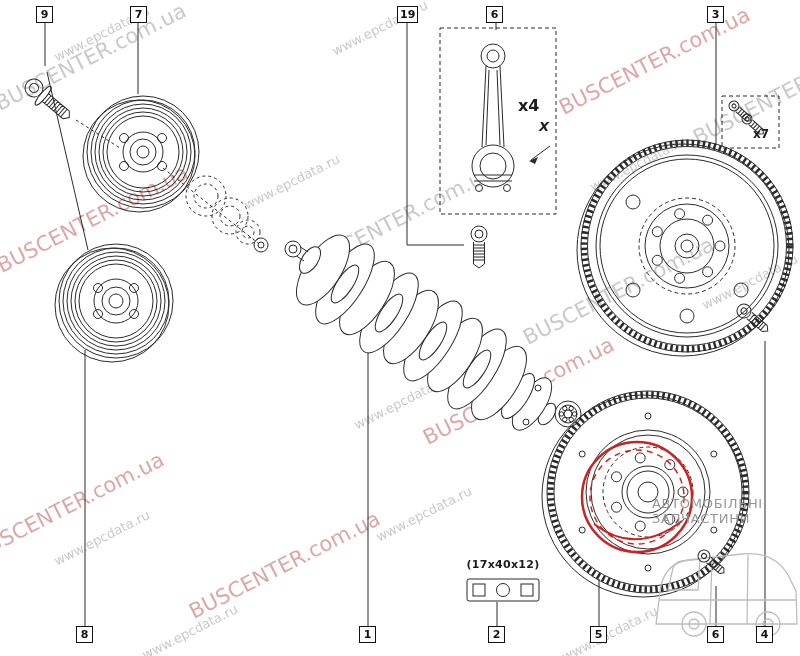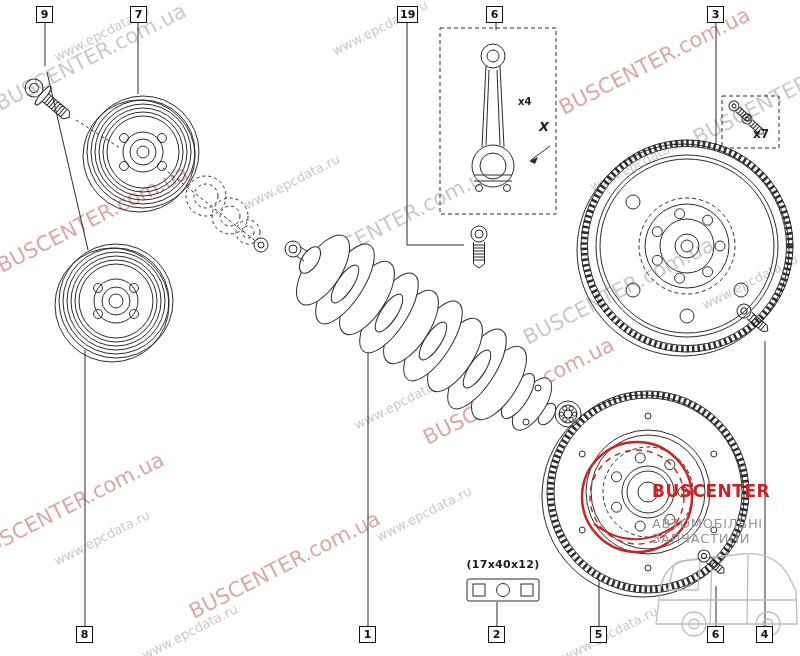--- a/index.html
+++ b/index.html
@@ -18,21 +18,21 @@
   .wm-red{color:#dda6a6;}
   #art{position:absolute;left:0;top:0;z-index:1;}
   .callout{
     position:absolute;z-index:5;box-sizing:border-box;
     min-width:17px;height:17px;padding:0 2px;
     border:1px solid #111;background:#fff;
     display:flex;align-items:center;justify-content:center;
     font-size:11px;font-weight:600;color:#111;
   }
   .anno{position:absolute;z-index:4;color:#1c1c1c;font-weight:bold;}
-  #label-x4{left:518px;top:96px;font-size:10px;}
+  #label-x4{left:518px;top:96px;font-size:16px;}
   #label-x7{left:753px;top:127px;font-size:12px;text-align:center;}
   #label-x{left:539px;top:119px;font-size:13px;font-style:italic;}
   #label-seal{left:461px;top:558px;width:84px;text-align:center;font-size:11px;letter-spacing:0.3px;}
   #logo{position:absolute;left:652px;top:481px;z-index:6;}
   #logo .brand{font-size:17px;font-weight:bold;letter-spacing:0.5px;}
   #logo .tagline{font-size:13px;color:#969696;letter-spacing:0.7px;margin-top:15px;}
 </style>
 </head>
 <body>
 
@@ -290,15 +290,14 @@
 <div class="callout" style="left:590px;top:626px">5</div>
 <div class="callout" style="left:707px;top:626px">6</div>
 <div class="callout" style="left:756px;top:626px">4</div>
 
 <div class="anno" id="label-x4">x4</div>
 <div class="anno" id="label-x7">x7</div>
 <div class="anno" id="label-x">X</div>
 <div class="anno" id="label-seal">(17x40x12)</div>
 
 <div id="logo">
-  <div class="brand" style="color:#cc2222">BUSCENTER</div>
   <div class="tagline">АВТОМОБІЛЬНІ ЗАПЧАСТИНИ</div>
 </div>
 
 </body></html>

